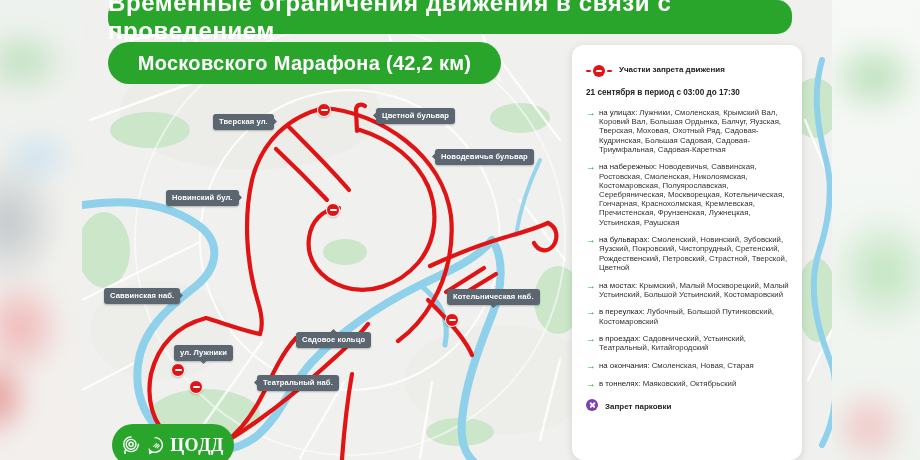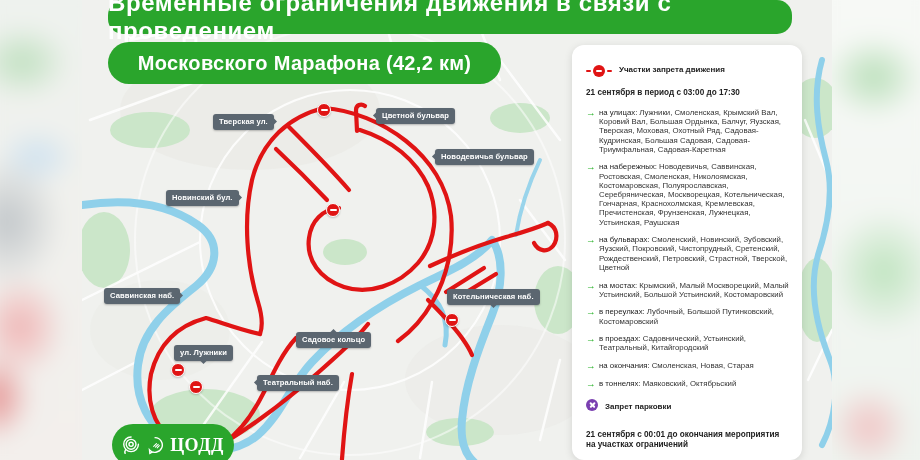--- a/index.html
+++ b/index.html
@@ -208,21 +208,20 @@
     </div>
     <div class="sec">
       <span class="arr">→</span>
       <span class="pre">в тоннелях:</span><span>Маяковский, Октябрьский</span>
     </div>
 
     <div class="parkrow">
       <span class="park-ic"></span>
       <span class="park-lab">Запрет парковки</span>
     </div>
-    <div class="park-note">21 сентября с 00:01 до окончания мероприятия на участках ограничений</div>
   </div>
 
   <div class="logo">
     <svg width="26" height="26" viewBox="0 0 26 26">
       <g stroke="#fff" stroke-width="2" fill="none" stroke-linecap="round">
         <circle cx="13" cy="12" r="3"></circle>
         <circle cx="13" cy="12" r="7"></circle>
         <path d="M13,1.5 A10.5,10.5 0 1 0 23.5,12"></path>
         <path d="M5,20 Q3.5,22.5 4.5,25"></path>
       </g>

